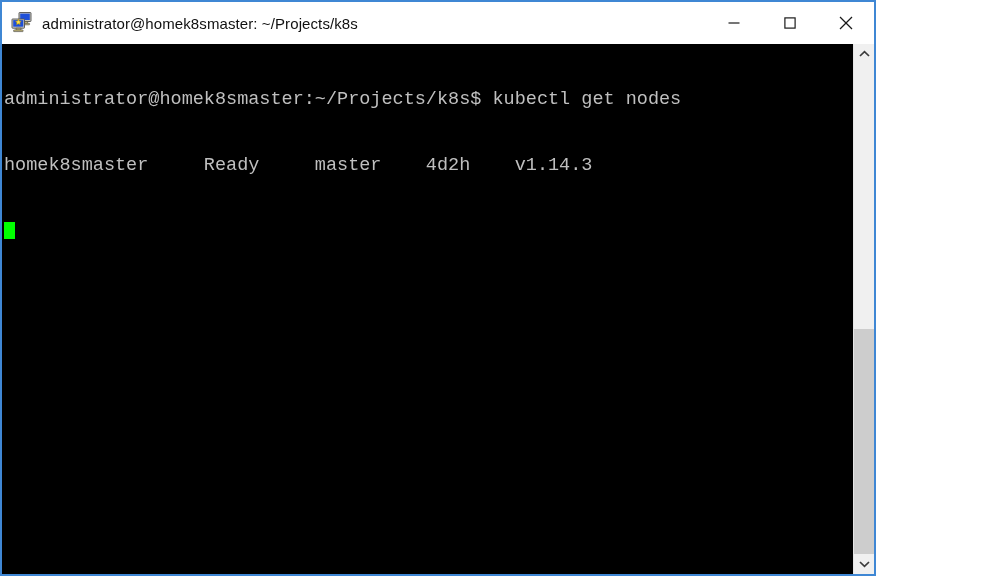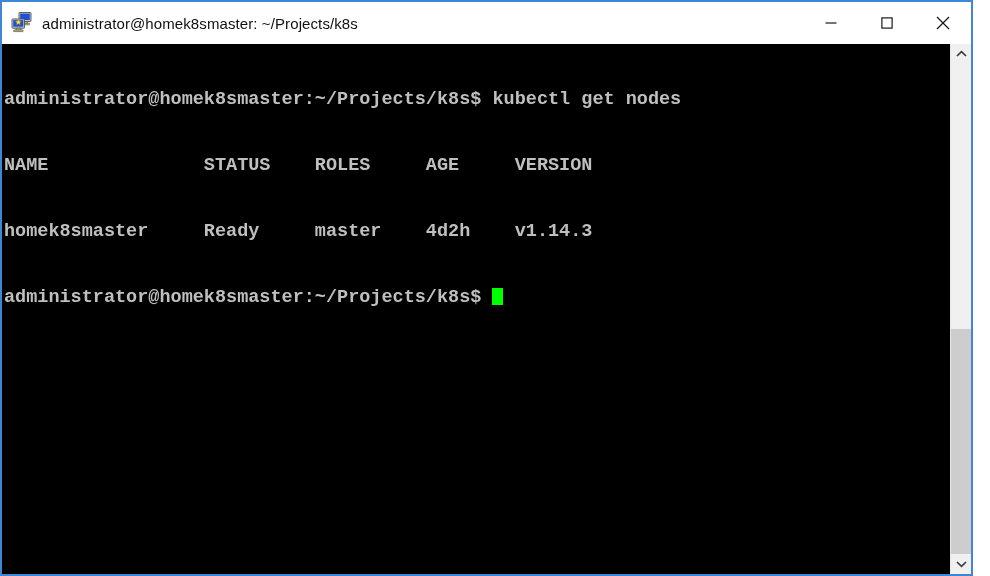--- a/index.html
+++ b/index.html
@@ -10,21 +10,21 @@
   }
   body {
     width: 990px;
     height: 576px;
     overflow: hidden;
     font-family: "Liberation Sans", sans-serif;
   }
 
   .window {
     position: relative;
-    width: 973px;
+    width: 876px;
     height: 576px;
     box-sizing: border-box;
     border: 2px solid #3f87d4;
     background: #ffffff;
     display: flex;
     flex-direction: column;
   }
 
   
   .titlebar {
@@ -92,21 +92,20 @@
     top: 1px;
     right: 0;
     margin: 0;
     padding: 0;
     font-family: "Liberation Mono", "DejaVu Sans Mono", monospace;
     font-size: 18.5px;
     line-height: 22px;
     color: #bfbfbf;
     white-space: pre;
     letter-spacing: 0px;
-    font-weight: bold;
   }
   .term-line {
     height: 22px;
     white-space: pre;
     display: block;
   }
   .cursor-block {
     display: inline-block;
     width: 11px;
     height: 17px;
@@ -192,23 +191,22 @@
         </svg>
       </button>
     </div>
   </div>
 
   <div class="term-wrap">
 
     <div class="term-screen" style="background: rgb(0, 0, 0);">
       <div class="term-lines" style="color: rgb(191, 191, 191); font-size: 18.5px;">
         <span class="term-line">administrator@homek8smaster:~/Projects/k8s$ kubectl get nodes</span>
-        <span class="term-line">NAME              STATUS    ROLES     AGE     VERSION</span>
         <span class="term-line">homek8smaster     Ready     master    4d2h    v1.14.3</span>
-        <span class="term-line"><span>administrator@homek8smaster:~/Projects/k8s$ </span><span class="cursor-block" style="background: rgb(0, 255, 0);"></span></span>
+        <span class="term-line"><span class="cursor-block" style="background: rgb(0, 255, 0);"></span></span>
       </div>
     </div>
 
     <div class="scrollbar">
       <div class="sb-arrow">
         <svg width="11" height="8" viewBox="0 0 11 8">
           <polyline points="1,6 5.5,1.6 10,6" fill="none" stroke="#3c3c3c" stroke-width="1.7"></polyline>
         </svg>
       </div>
       <div class="sb-track" style="background: rgb(240, 240, 240);">

